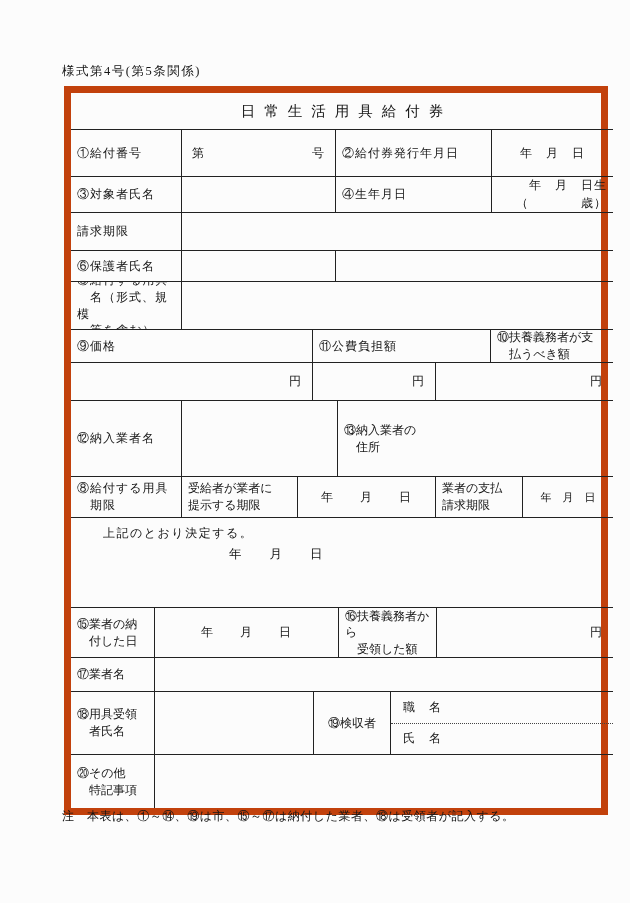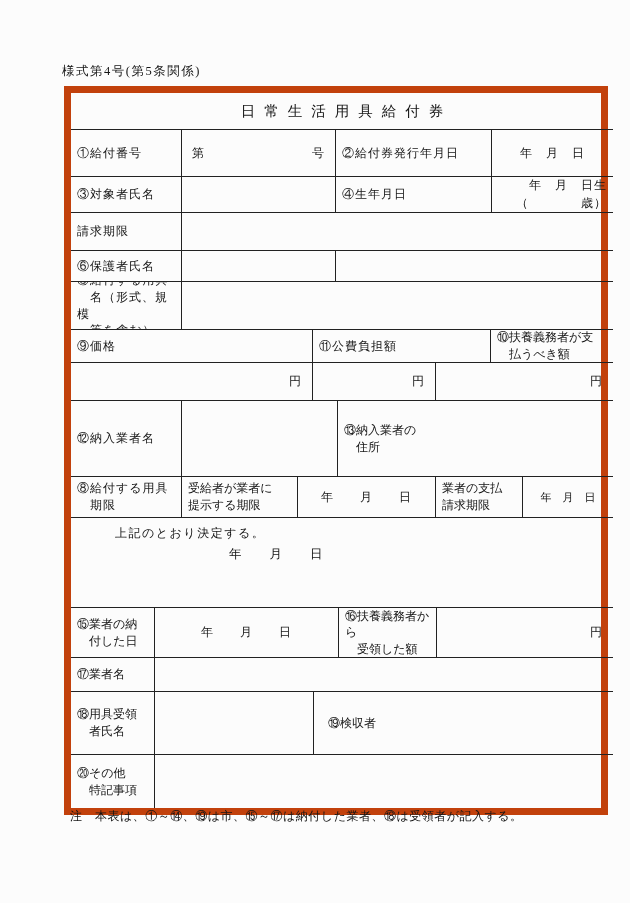--- a/index.html
+++ b/index.html
@@ -52,36 +52,36 @@
   }
   .date-txt{font-size:12px;letter-spacing:1px;}
   .date-sm{font-size:11px;letter-spacing:0;}
   .between{justify-content:space-between;padding:0 10px;}
   .yen-cell{justify-content:flex-end;padding-right:10px;}
   .col-right{flex-direction:column;justify-content:center;align-items:flex-end;padding-right:6px;}
   .col-right .line{font-size:12px;letter-spacing:1px;line-height:1.45;}
   .tel-cell{flex-direction:column;align-items:flex-start;justify-content:flex-end;}
   .tel-cell .line{font-size:12px;letter-spacing:1px;padding:0 0 5px 8px;}
   .decision-cell{flex-direction:column;align-items:stretch;justify-content:flex-start;padding-top:7px;}
-  .dec-line1{font-size:12px;letter-spacing:1.5px;margin-left:44px;}
+  .dec-line1{font-size:12px;letter-spacing:1.5px;margin-left:32px;}
   .dec-line2{font-size:12.5px;letter-spacing:1px;margin-left:158px;margin-top:4px;}
   .dec-line3{display:flex;align-items:center;margin-top:8px;}
   .dec-signer{font-size:12.5px;letter-spacing:2px;margin-left:315px;}
   .seal-box{
     margin-left:auto;margin-right:30px;
     border:1px solid #222;
     font-size:11.5px;
     padding:1px 2px;
     line-height:1.2;
   }
   .split-cell{flex-direction:column;align-items:stretch;padding:0;}
   .split-half{flex:1;display:flex;align-items:center;padding-left:12px;font-size:12px;letter-spacing:1px;}
   .split-half.top{border-bottom:1px dotted #444;}
   .footnote{
-    position:absolute;left:70px;top:808px;
+    position:absolute;left:62px;top:808px;
     font-size:12px;letter-spacing:0.5px;
     width:540px;
   }
   
   .w83{width:83px}.w87{width:87px}.w91{width:91px}.w98{width:98px}.w99{width:99px}
   .w110{width:110px}.w116{width:116px}.w122{width:122px}.w123{width:123px}
   .w138{width:138px}.w154{width:154px}.w156{width:156px}.w159{width:159px}
   .w177{width:177px}.w178{width:178px}.w184{width:184px}.w223{width:223px}
   .w241{width:241px}.w432{width:432px}.w459{width:459px}.w542{width:542px}
   .w77{width:77px}
@@ -243,20 +243,28 @@
 
     <div class="tr" style="height:63px">
       <div class="td nfc w83">
         <span class="lbl tight">⑱用具受領
 　者氏名</span>
       </div>
       <div class="td w159"></div>
       <div class="td w77 center-cell">
         <span class="lbl tight" style="padding-left:2px">⑲検収者</span>
       </div>
+      <div class="td w223 split-cell">
+        <div class="split-half top">
+          <span>職　名</span>
+        </div>
+        <div class="split-half">
+          <span>氏　名</span>
+        </div>
+      </div>
     </div>
 
     <div class="tr" style="height:54px">
       <div class="td nfc w83">
         <span class="lbl tight">⑳その他
 　特記事項</span>
       </div>
       <div class="td w459"></div>
     </div>
 

